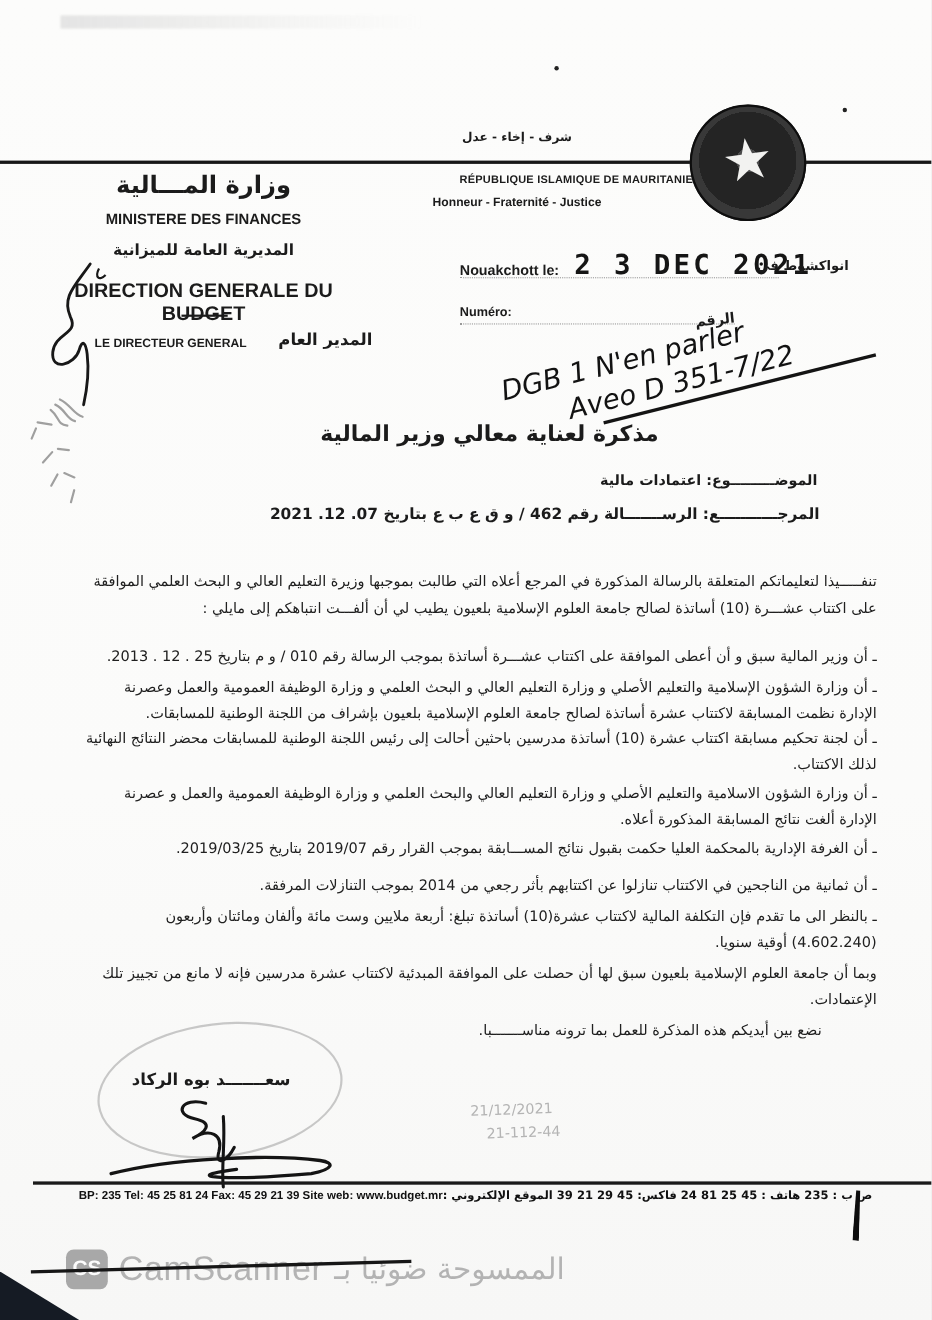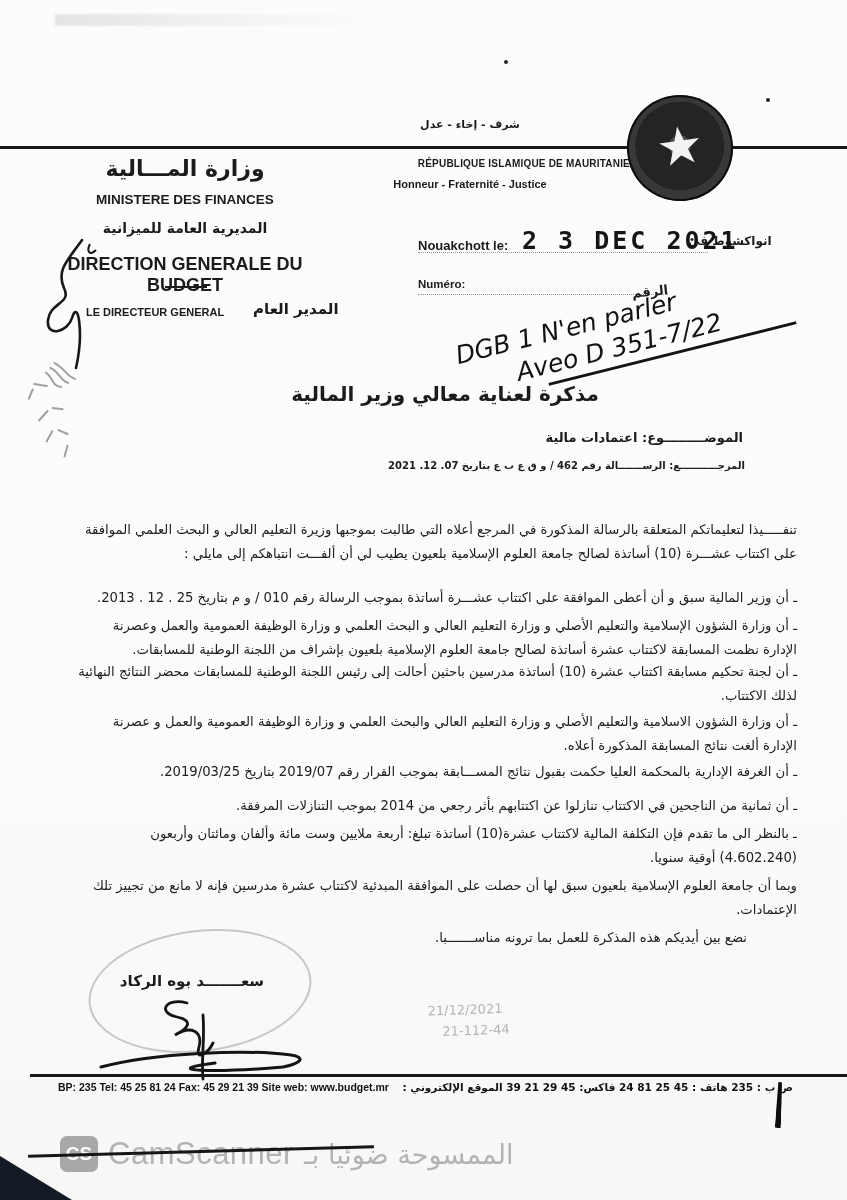--- a/index.html
+++ b/index.html
@@ -37,33 +37,33 @@
   .num-dots{top:294px;left:418px;width:250px;border-bottom:1px dotted #999;}
   .num-stamp{top:268px;left:492px;font-family:"DejaVu Sans Mono",monospace;font-weight:bold;font-size:26px;letter-spacing:7px;color:#131313;}
   .num-ar{top:284px;left:632px;font-weight:bold;font-size:13px;transform:rotate(-6deg);}
   .hand-note{top:300px;left:455px;width:330px;transform:rotate(-14deg);font-size:25px;font-style:italic;
     font-family:"DejaVu Sans",sans-serif;color:#121212;line-height:1.25;}
   .hand-note .l2{margin-left:55px;}
   .note-underline{top:352px;left:545px;width:255px;height:3px;background:#141414;transform:rotate(-14deg);}
   
   .memo-title{top:382px;left:230px;width:430px;text-align:center;font-weight:bold;font-size:20px;}
   .subject-line{top:430px;right:104px;font-weight:bold;font-size:13px;}
-  .reference-line{top:460px;right:102px;font-weight:bold;font-size:10px;}
+  .reference-line{top:460px;right:102px;font-weight:bold;font-size:14px;}
   
   .para{right:50px;left:78px;direction:rtl;text-align:right;font-size:13.2px;line-height:1.85;color:#202020;}
   .closing{right:100px;left:300px;}
   
   .stamp-oval{top:930px;left:88px;width:220px;height:118px;border:2px solid rgba(130,130,130,.42);
     border-radius:50%;transform:rotate(-7deg);}
   .signatory{top:972px;left:92px;width:200px;text-align:center;font-weight:bold;font-size:15px;}
   .faint-dates{top:1000px;left:428px;color:#b4b4b4;font-size:13px;transform:rotate(-2deg);line-height:1.6;}
   .faint-dates .d2{margin-left:14px;}
   
   .foot-rule{top:1074px;left:30px;width:817px;height:2.5px;background:#1a1a1a;}
-  .footer-row{top:1081px;left:58px;width:735px;display:flex;justify-content:space-between;
+  .footer-row{top:1081px;left:58px;width:735px;display:flex;justify-content:flex-end;
     font-weight:bold;font-size:10.5px;color:#111;}
   .pen-mark{top:1082px;left:776px;width:6px;height:46px;background:#0d0d0d;
     clip-path:polygon(20% 0,80% 0,100% 100%,0 100%);transform:rotate(3deg);}
   
   .wm{top:1136px;left:60px;display:flex;align-items:center;gap:10px;color:#b3b3b3;}
   .cs-badge{width:38px;height:36px;border-radius:7px;background:#a8a8a8;color:#fbfbfb;
     display:flex;align-items:center;justify-content:center;font-weight:bold;font-size:19px;
     font-family:"Liberation Sans",sans-serif;}
   .wm-brand{font-size:31px;letter-spacing:.5px;font-family:"Liberation Sans",sans-serif;}
   .wm-ar{font-size:27px;}

